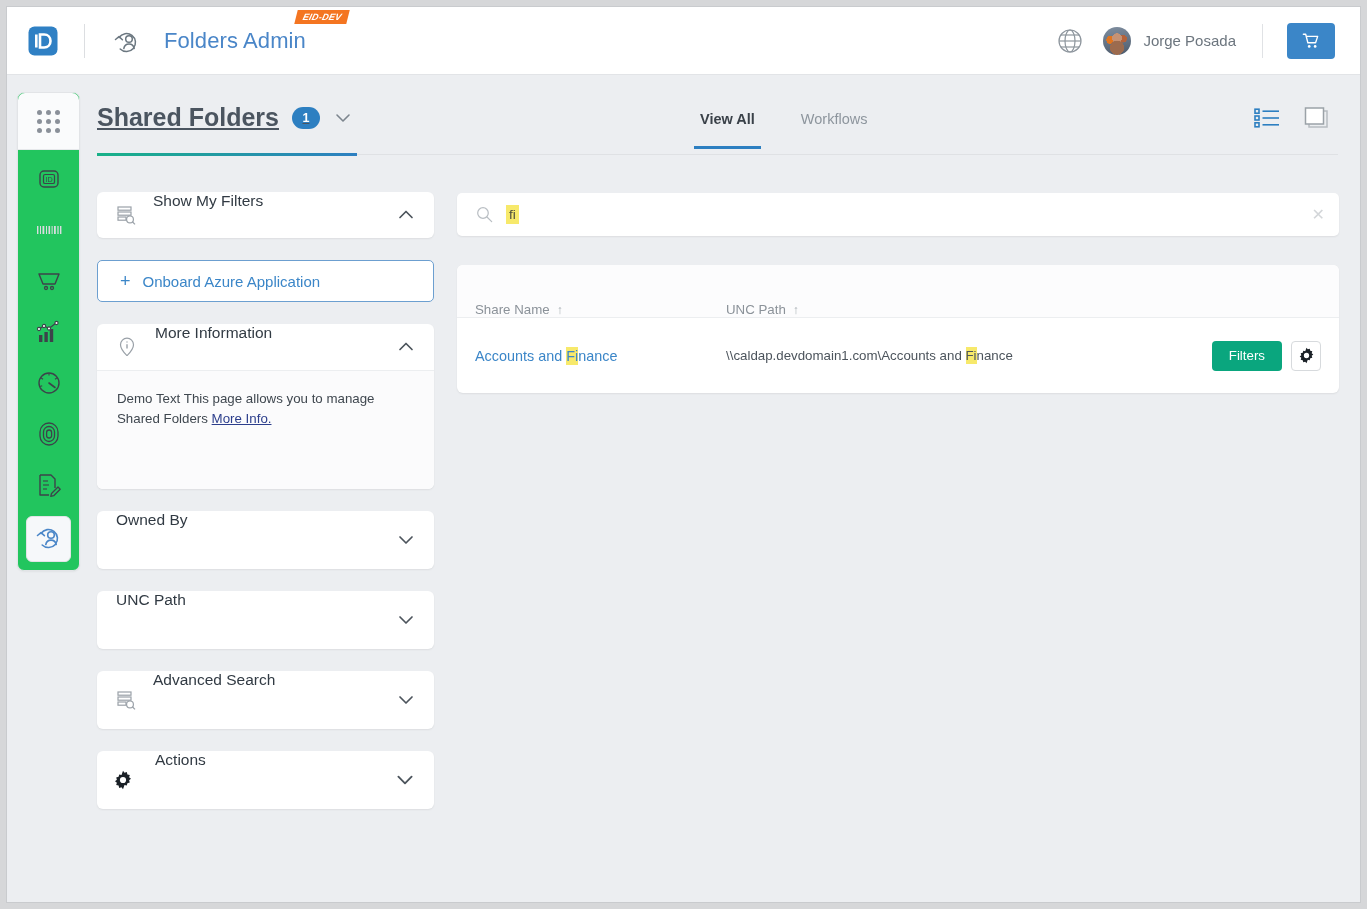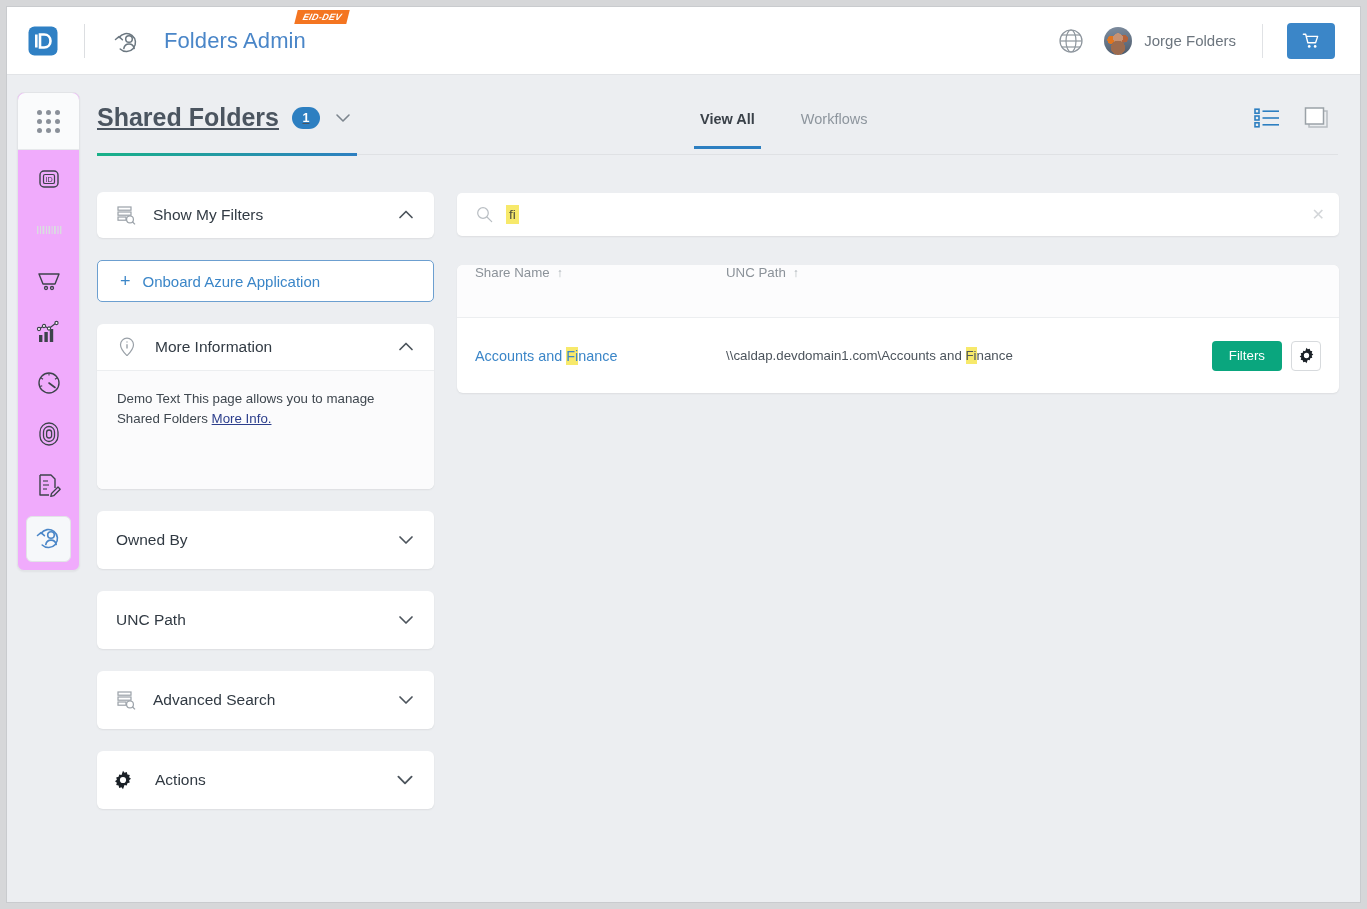--- a/index.html
+++ b/index.html
@@ -59,21 +59,21 @@
     width: 48px; height: 36px; border-radius: 4px;
     background: #3b86c8; border: none;
     display: flex; align-items: center; justify-content: center;
     cursor: pointer;
   }
 
   
   .rail {
     position: absolute; left: 10px; top: 85px;
     width: 63px;
-    background: #f0abfc;
+    background: #22c55e;
     border: 1px solid #e2e4e7;
     border-radius: 7px;
     box-shadow: 0 1px 2px rgba(0,0,0,.05);
     padding-bottom: 8px;
   }
   .rail-top {
     height: 57px; display: flex; align-items: center; justify-content: center;
     border-bottom: 1px solid #e6e8eb; background: #fafbfc;
     border-radius: 7px 7px 0 0; cursor: pointer;
   }
@@ -128,21 +128,21 @@
   .vt { cursor: pointer; display: flex; align-items: center; }
 
   
   .filters { position: absolute; left: 90px; top: 185px; width: 337px; }
   .card {
     background: #ffffff; border-radius: 6px;
     box-shadow: 0 1px 2px rgba(0,0,0,.07);
     margin-bottom: 22px;
   }
   .card-head {
-    height: 46px; display: flex; align-items: center; padding: 0 18px 0 19px;
+    height: 46px; display: flex; padding: 0 18px 0 19px;
     cursor: pointer; font-size: 15.5px; color: #313a43;
   }
   .card-head .ci { margin-right: 17px; display: flex; align-items: center; }
   .card-head .chev { margin-left: auto; display: flex; align-items: center; }
   .card-body {
     border-top: 1px solid #eceef0; background: #fbfbfc;
     padding: 18px 20px 60px 20px;
     font-size: 13.3px; color: #3f474f; line-height: 20px;
     border-radius: 0 0 6px 6px;
   }
@@ -170,21 +170,21 @@
   }
   .clear-x { margin-left: auto; color: #d3d6d9; font-size: 16px; cursor: pointer; line-height: 1; }
 
   .table-card {
     position: absolute; left: 450px; top: 258px; width: 882px;
     background: #fff; border-radius: 6px;
     box-shadow: 0 1px 2px rgba(0,0,0,.07);
     overflow: hidden;
   }
   .th-row {
-    display: flex; align-items: flex-start; height: 53px;
+    display: flex; align-items: flex-end; height: 53px;
     background: #fcfcfd; border-bottom: 1px solid #eceef0;
     padding: 0 18px;
   }
   .th { font-size: 13.3px; color: #8b9299; display: flex; align-items: center; gap: 7px; }
   .th .sort { color: #a9b0b6; font-size: 12px; }
   .col1 { width: 251px; }
   .col2 { width: 470px; }
   .tr-row { display: flex; align-items: center; height: 75px; padding: 0 18px; }
   .cell-link { font-size: 14.4px; color: #3b86c8; cursor: pointer; }
   .cell-path { font-size: 13.3px; color: #4c545c; }
@@ -232,21 +232,21 @@
       <span class="globe-ico">
         <svg width="26" height="26" viewBox="0 0 26 26">
           <circle cx="13" cy="13" r="11" fill="none" stroke="#8d959d" stroke-width="1.2"></circle>
           <ellipse cx="13" cy="13" rx="5" ry="11" fill="none" stroke="#8d959d" stroke-width="1.2"></ellipse>
           <line x1="2" y1="13" x2="24" y2="13" stroke="#8d959d" stroke-width="1.2"></line>
           <line x1="4" y1="7" x2="22" y2="7" stroke="#8d959d" stroke-width="1.2"></line>
           <line x1="4" y1="19" x2="22" y2="19" stroke="#8d959d" stroke-width="1.2"></line>
         </svg>
       </span>
       <div class="avatar"></div>
-      <span class="user-name">Jorge Folders</span>
+      <span class="user-name">Jorge Posada</span>
       <div class="hdr-divider2"></div>
       <button class="cart-btn">
         <svg width="18" height="18" viewBox="0 0 20 20">
           <path d="M1.5 2.5h2.6l2.4 9.4h8.6l2.3-7H5.5" fill="none" stroke="#fff" stroke-width="1.5" stroke-linecap="round" stroke-linejoin="round"></path>
           <circle cx="8" cy="16" r="1.5" fill="#fff"></circle>
           <circle cx="14.6" cy="16" r="1.5" fill="#fff"></circle>
         </svg>
       </button>
     </div>
   </div>

